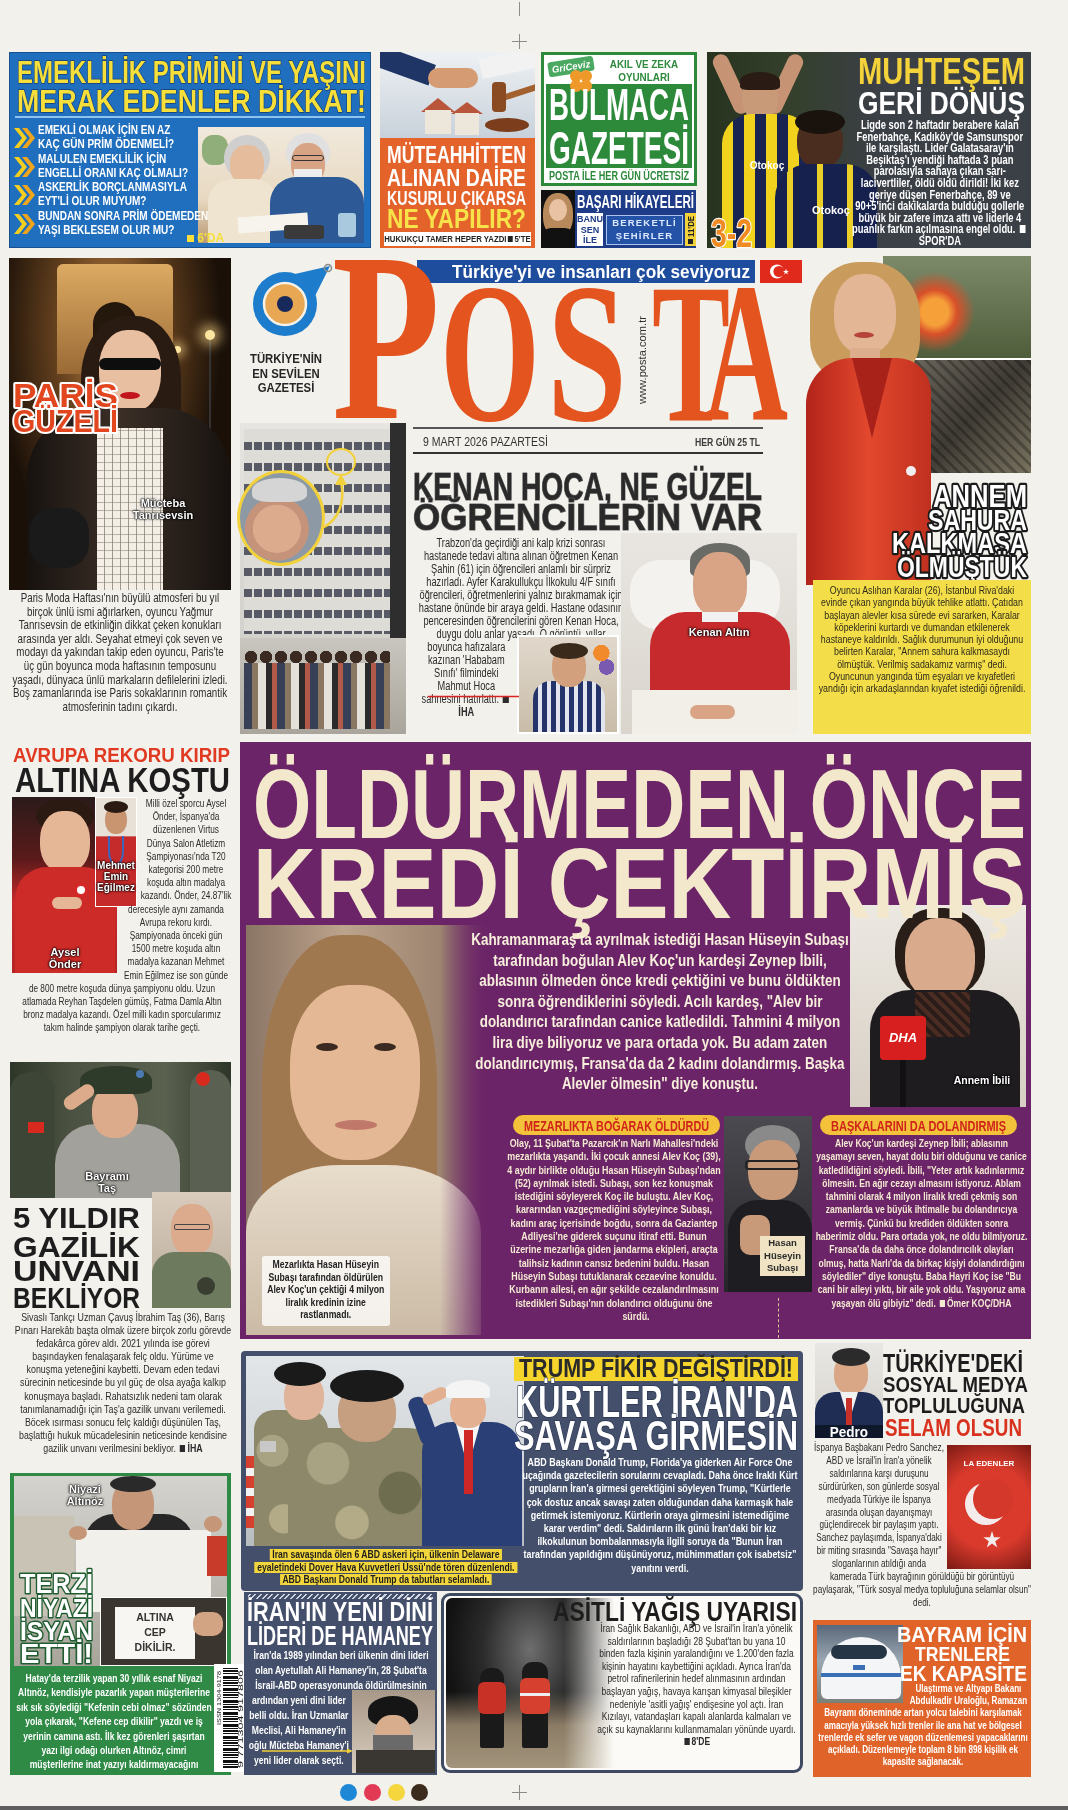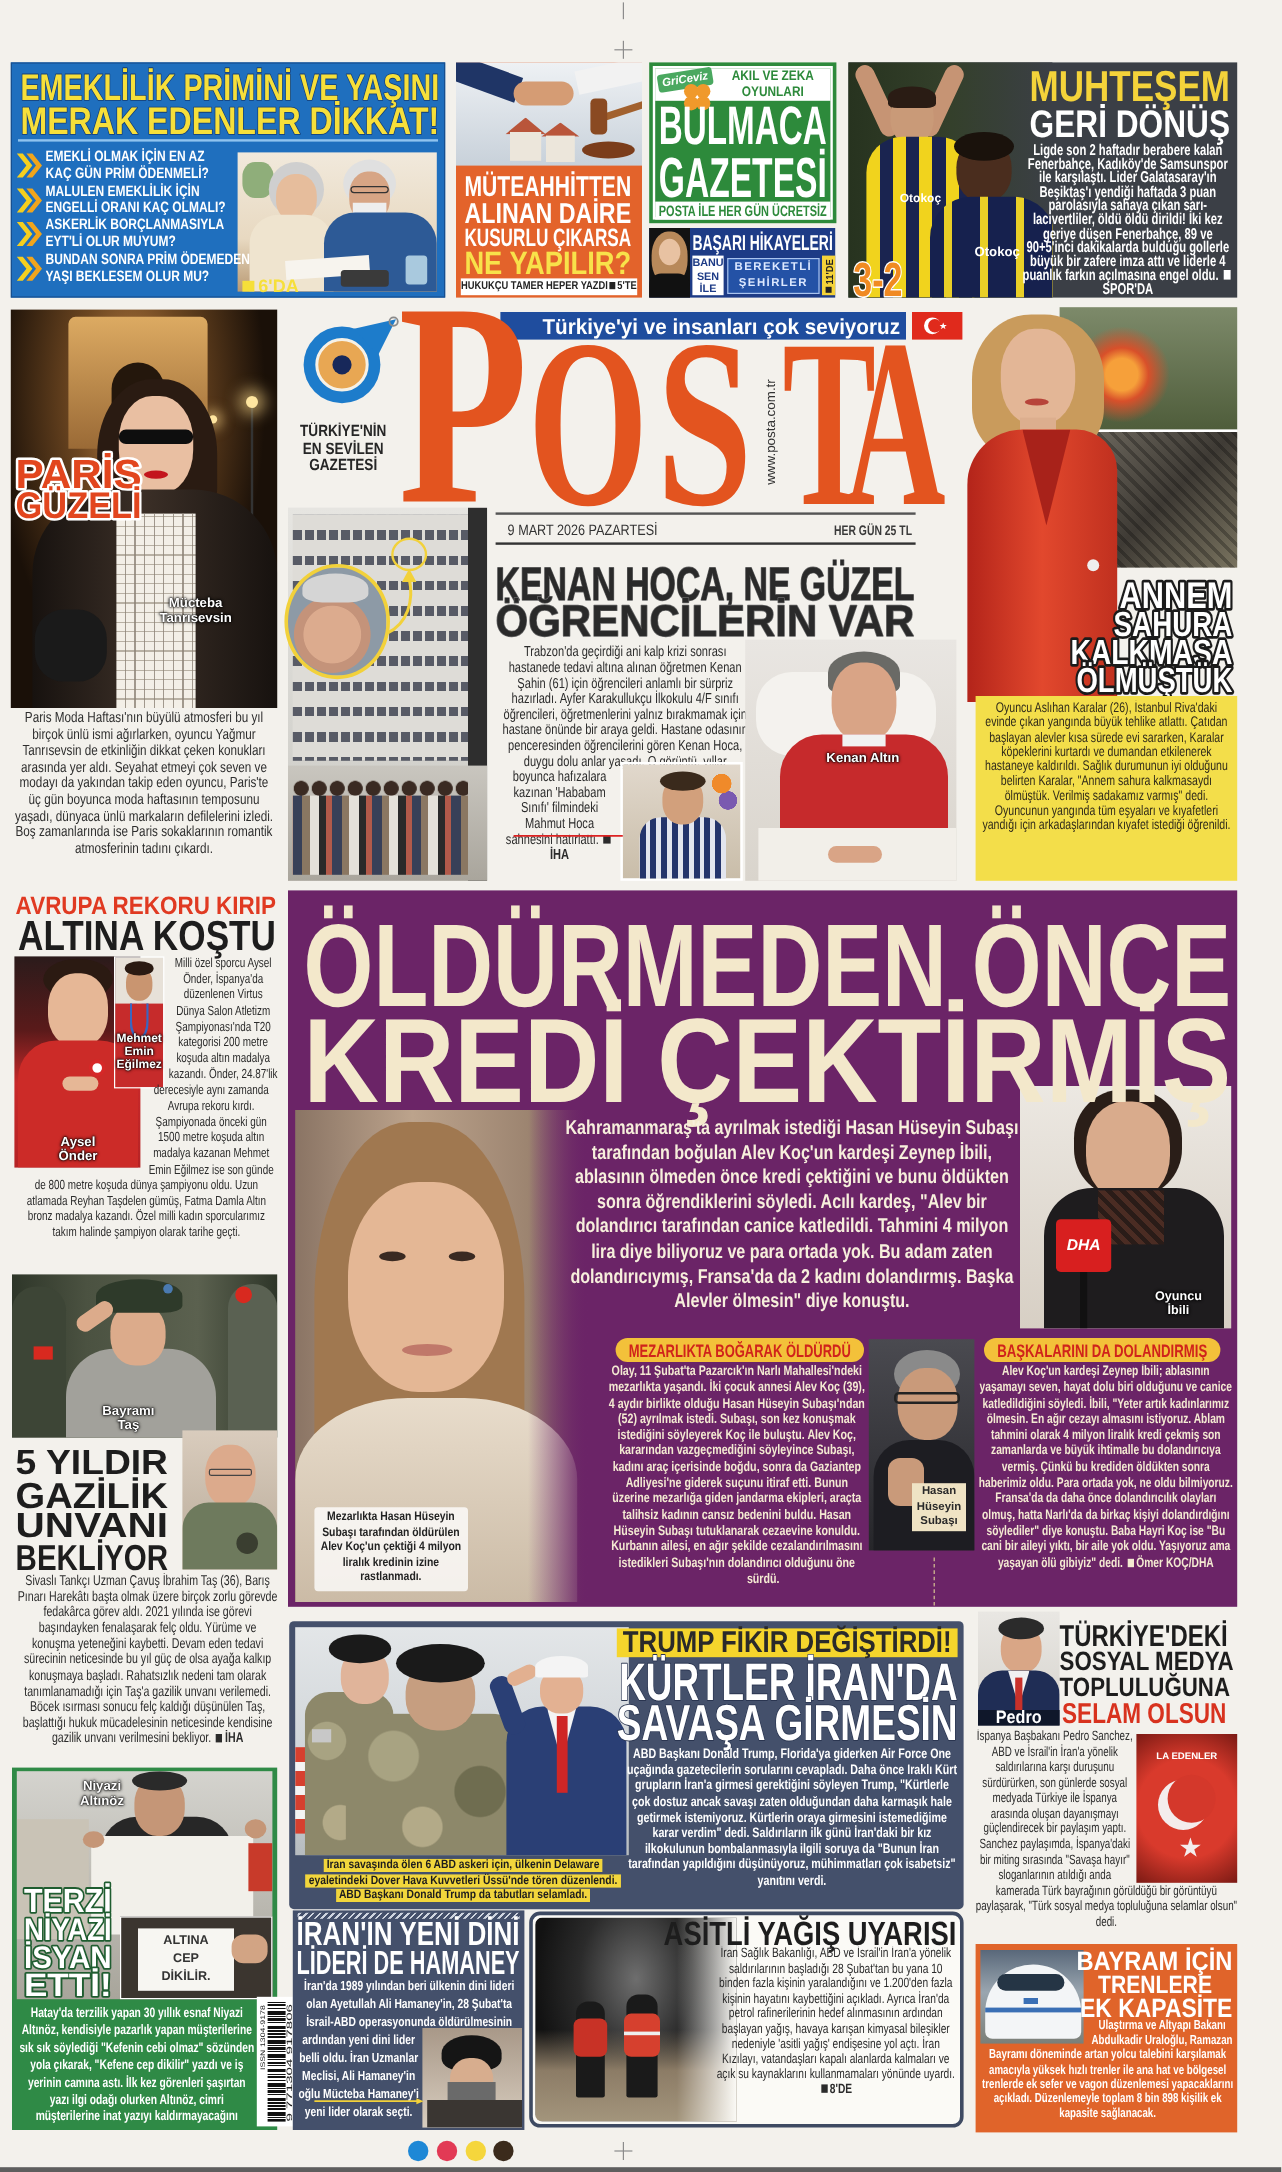--- a/index.html
+++ b/index.html
@@ -97,21 +97,21 @@
       <div>ASKERLİK BORÇLANMASIYLA</div>
       <div>EYT'Lİ OLUR MUYUM?</div>
     </div>
   </div>
   <div class="tx" style="left:38px;top:208.8px;width:185px;height:29px;color:#fff;font-weight:700;font-size:12.5px;line-height:14.3px">
     <div class="in" style="width:231px;transform:scaleX(.8)">
       <div>BUNDAN SONRA PRİM ÖDEMEDEN</div>
       <div>YAŞI BEKLESEM OLUR MU?</div>
     </div>
   </div>
-  <div class="p" style="left:200px;top:233px;font-size:15px;font-weight:700;color:#f6df3a;line-height:11px;white-space:nowrap">
+  <div class="p" style="left:185px;top:233px;font-size:12px;font-weight:700;color:#f6df3a;line-height:11px;white-space:nowrap">
     <span class="sq"></span><span>6'DA</span>
   </div>
   <svg class="hs" style="left:9px;top:52px" width="362" height="70" viewBox="9 52 362 70">
     <text class="st" x="17" y="83" textLength="349" lengthAdjust="spacingAndGlyphs" font-size="31" fill="#f6df3a" stroke="#163d72" stroke-width="1.4">EMEKLİLİK PRİMİNİ VE YAŞINI</text>
     <text class="st" x="17" y="112" textLength="349" lengthAdjust="spacingAndGlyphs" font-size="32" fill="#f6df3a" stroke="#163d72" stroke-width="1.4">MERAK EDENLER DİKKAT!</text>
   </svg>
 </section>
 
 <section>
   <div class="p" style="left:380px;top:52px;width:155px;height:196px;background:#e3632b"></div>
@@ -453,21 +453,21 @@
 <section>
   <div class="p" style="left:240px;top:742px;width:791px;height:597px;background:#6b2467"></div>
   <div class="ph" style="left:850px;top:905px;width:176px;height:202px;background:linear-gradient(#ece8e2,#d7cfc4)">
     <div class="p" style="left:45px;top:3px;width:90px;height:90px;background:#2a1e18;border-radius:45%"></div>
     <div class="p" style="left:55px;top:13px;width:70px;height:82px;background:#d9ab8c;border-radius:45%"></div>
     <div class="p" style="left:20px;top:85px;width:150px;height:117px;background:#1e1c1e;border-radius:40px 40px 0 0"></div>
     <div class="p" style="left:65px;top:87px;width:55px;height:45px;background:repeating-linear-gradient(45deg,#4b2c23 0 4px,#2a1c18 4px 8px)"></div>
     <div class="p" style="left:50px;top:155px;width:6px;height:47px;background:#111"></div>
     <div class="p c" style="left:30px;top:111px;width:46px;height:44px;background:#d81f1f;border-radius:4px;color:#fff;font-weight:700;font-style:italic;font-size:13px;line-height:44px">DHA</div>
   </div>
-  <div class="cap" style="left:953px;top:1074px;width:58px;font-size:10.5px">Oyuncu İbili</div>
+  <div class="cap" style="left:953px;top:1074px;width:58px;font-size:10.5px">Annem İbili</div>
   <div class="ph" style="left:246px;top:925px;width:244px;height:410px;background:linear-gradient(90deg,#8a7464,#bca38c 40%,#9c8470 80%,#6b2467)">
     <div class="p" style="left:16px;top:10px;width:175px;height:330px;background:#a07850;border-radius:45% 45% 20% 20%"></div>
     <div class="p" style="left:44px;top:60px;width:130px;height:175px;background:#e4b795;border-radius:45%"></div>
     <div class="p rd" style="left:70px;top:118px;width:22px;height:8px;background:#3a2a22"></div>
     <div class="p rd" style="left:128px;top:118px;width:22px;height:8px;background:#3a2a22"></div>
     <div class="p rd" style="left:89px;top:195px;width:42px;height:10px;background:#c0786a"></div>
     <div class="p" style="left:0;top:240px;width:235px;height:170px;background:linear-gradient(#e8dccb,#cbbba6);border-radius:40% 40% 0 0"></div>
     <div class="p" style="left:194px;top:0;width:50px;height:410px;background:linear-gradient(90deg,rgba(107,36,103,0),#6b2467)"></div>
   </div>
   <svg class="hs" style="left:240px;top:742px" width="791" height="190" viewBox="240 742 791 190">

